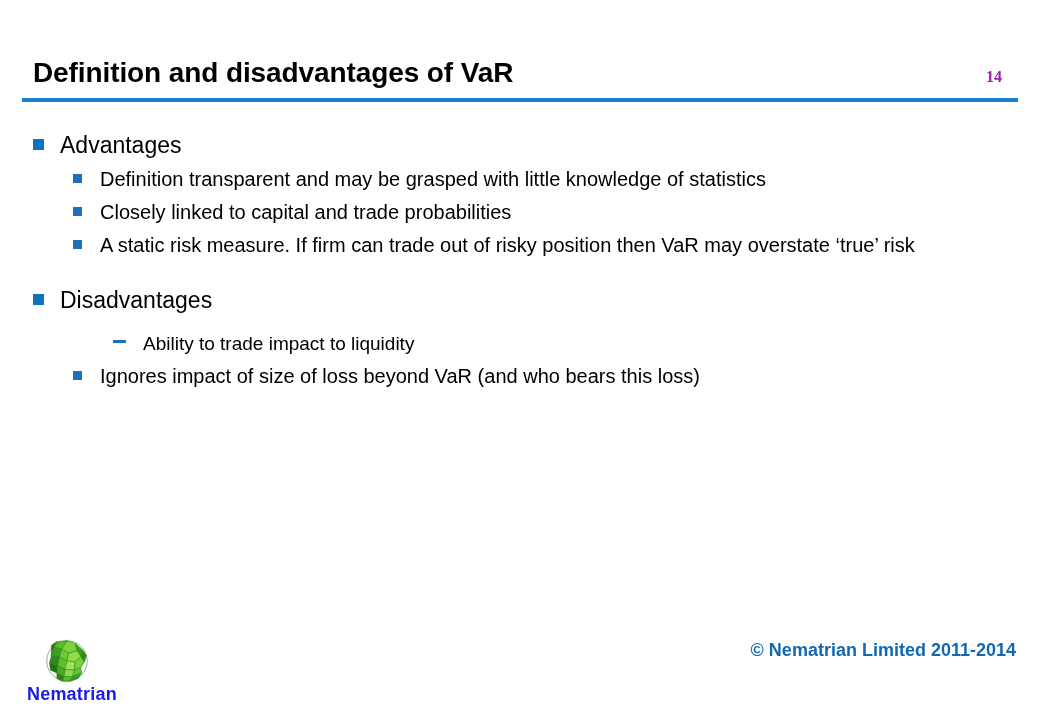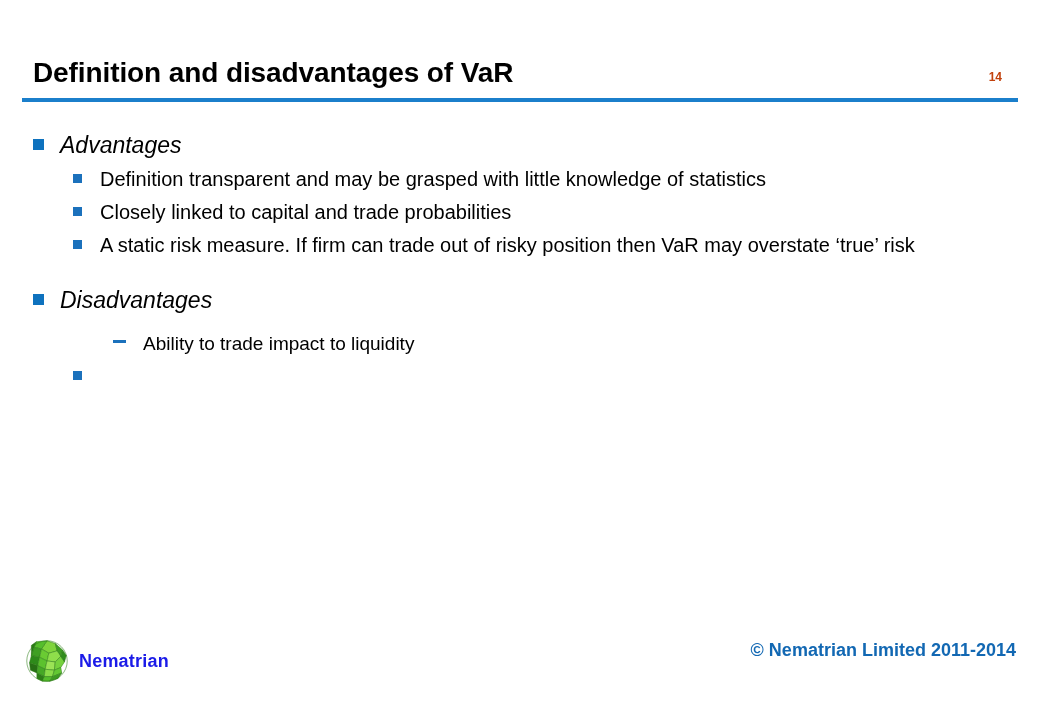--- a/index.html
+++ b/index.html
@@ -37,24 +37,25 @@
     font-weight: bold;
     line-height: 34px;
     letter-spacing: -0.1px;
     color: #000000;
     white-space: nowrap;
   }
   .page-number {
     position: absolute;
     right: 38px;
     top: 68px;
-    font-size: 12px;
-    font-weight: bold;
-    color: #c2410c;
+    font-size: 16px;
+    font-weight: bold;
+    color: #a21caf;
     line-height: 18px;
+    font-family: Liberation Serif, serif;
   }
   .title-rule {
     position: absolute;
     left: 22px;
     top: 98px;
     width: 996px;
     height: 4px;
     background: #1B7FCB;
   }
 
@@ -71,21 +72,20 @@
     position: relative;
     display: flex;
     align-items: flex-start;
   }
 
   
   .lvl1 {
     margin-left: 33px;
     margin-top: 26px;
     margin-right: 40px;
-    font-style: italic;
   }
   .lvl1 .marker {
     flex: 0 0 auto;
     width: 27px;
     padding-top: 9px;
   }
   .lvl1 .sq {
     display: block;
     width: 11px;
     height: 11px;
@@ -146,24 +146,25 @@
   
   .footer {
     position: absolute;
     left: 0;
     top: 620px;
     width: 1040px;
     height: 100px;
   }
   .brand {
     position: absolute;
-    left: 24px;
+    left: 18px;
     top: 18px;
     display: flex;
     align-items: center;
+    flex-direction: column;
   }
   .brand-logo {
     width: 46px;
     height: 46px;
     display: block;
   }
   .brand-name {
     margin-left: 9px;
     font-size: 18px;
     font-weight: bold;
@@ -235,20 +236,21 @@
           <span class="dash"></span>
         </span>
       <span class="txt">Ability to trade impact to liquidity</span>
     </div>
 
 
     <div class="bullet-row lvl2">
       <span class="marker">
           <span class="sq"></span>
         </span>
+      <span class="txt">Ignores impact of size of loss beyond VaR (and who bears this loss)</span>
     </div>
 
   </div>
 
   <div class="footer">
 
     <div class="brand">
       <svg class="brand-logo" viewBox="0 0 100 100">
         <g stroke="#2E7D16" stroke-width="1.1" stroke-linejoin="round">
           <polygon points="50,6 68,12 72,28 54,33 38,24" fill="#7FD43C"></polygon>

